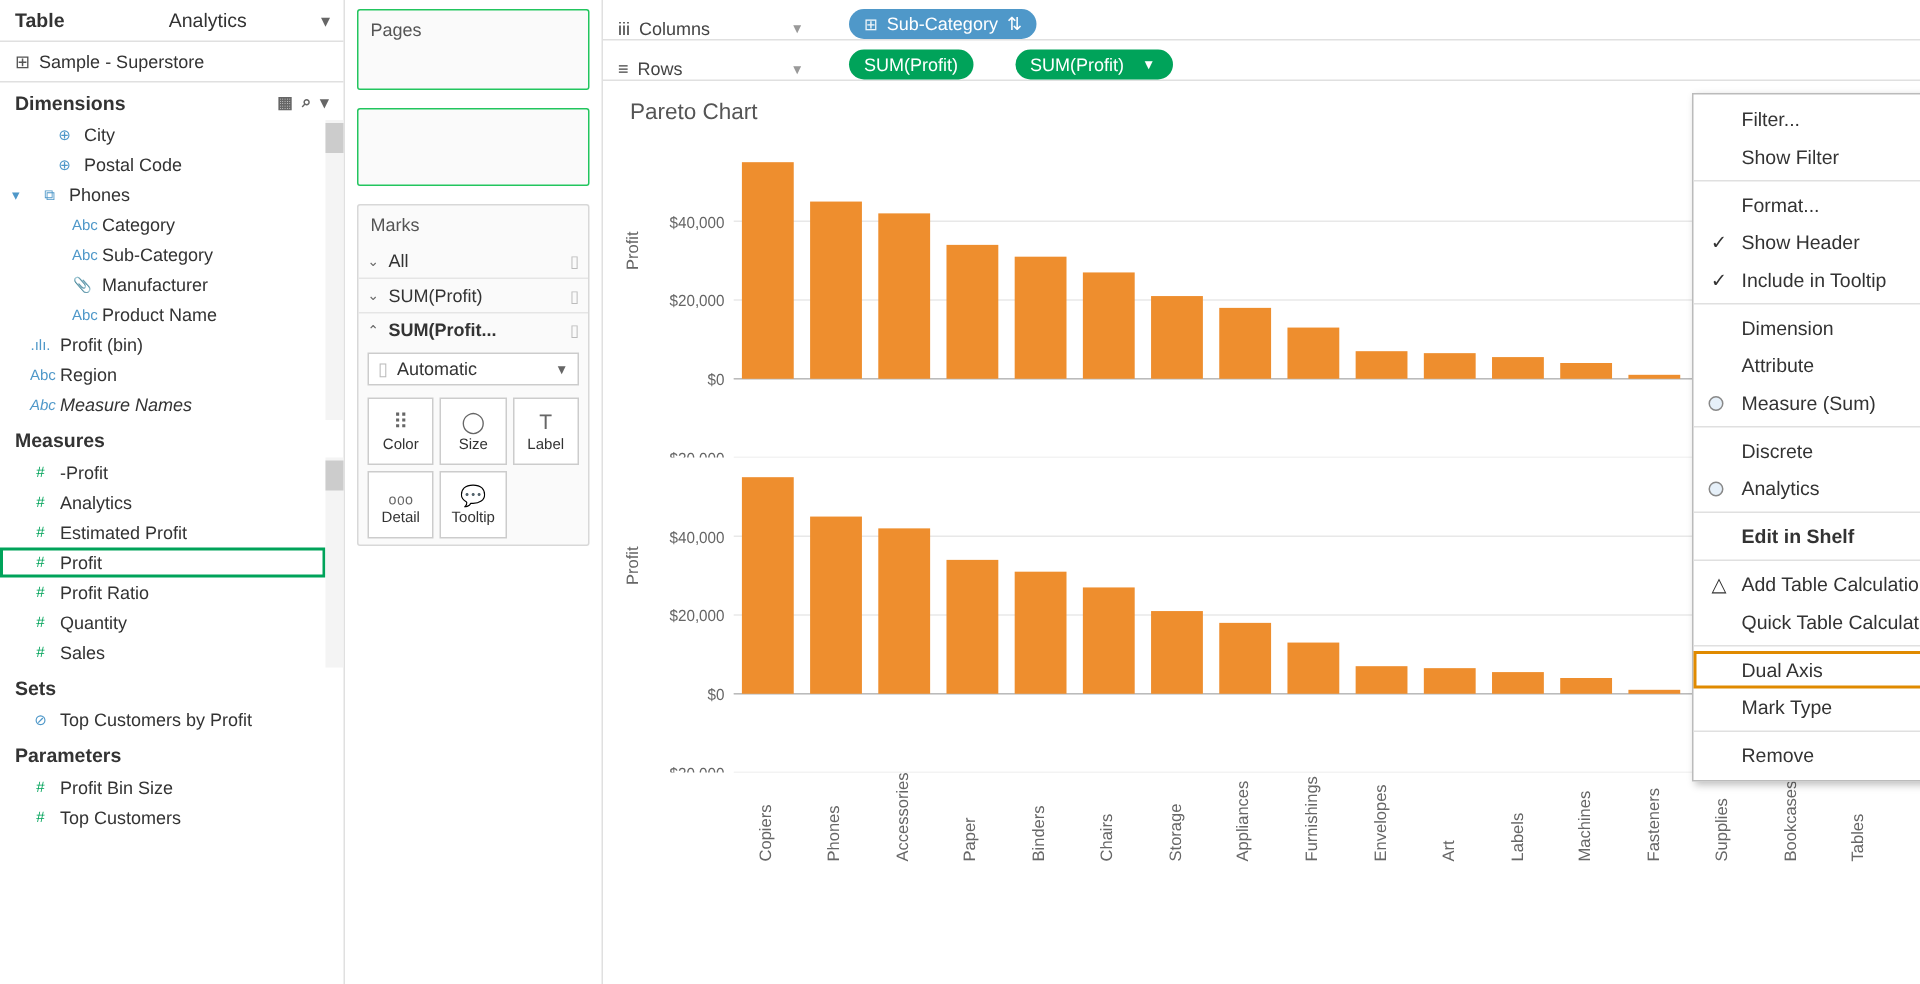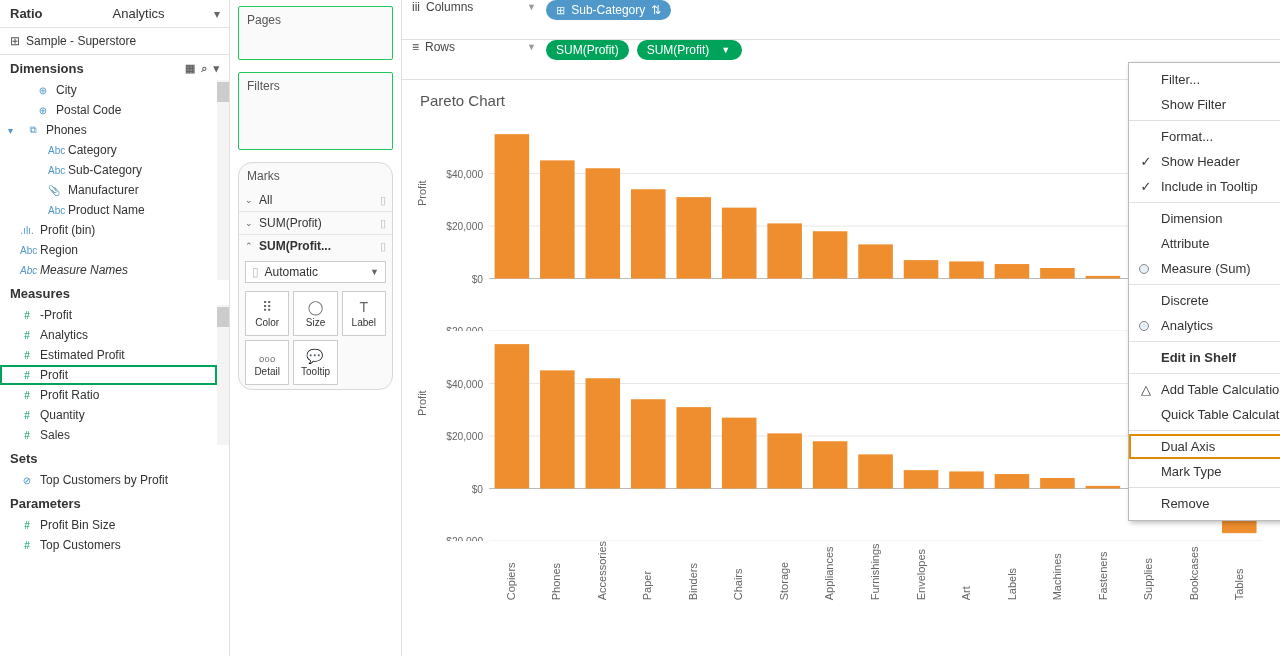--- a/index.html
+++ b/index.html
@@ -20,31 +20,31 @@
   .field-row.highlighted { outline:2px solid #00a35a; outline-offset:-2px; }
   .field-row.italic { font-style: italic; }
   .field-icon { width:14px; color:#4f98c9; font-size:10px; text-align:center; }
   .field-icon.measure { color:#00a35a; }
   .field-icon.set { color:#4f98c9; }
   .scroll-strip { width:12px; background:#f4f4f4; }
   .sidebar-middle { width:172px; border-right:1px solid #e0e0e0; display:flex; flex-direction:column; gap:0px; }
   .shelf { margin:6px 8px; border:1px solid #22c55e; border-radius:2px; background:#fafafa; }
   .shelf-title { padding:6px 8px; font-size:12px; color:#555; }
   .shelf-body { min-height:26px; }
-  .marks-card { margin:6px 8px; border:1px solid #d8d8d8; border-radius:14px; background:#fafafa; }
+  .marks-card { margin:6px 8px; border:1px solid #d8d8d8; border-radius:2px; background:#fafafa; }
   .marks-collapsible { display:flex; align-items:center; gap:4px; padding:4px 6px; border-top:1px solid #e5e5e5; cursor:pointer; }
   .marks-collapsible:first-child { border-top:none; }
   .marks-collapsible .caret { width:10px; color:#666; font-size:9px; }
   .marks-collapsible .small-icon { color:#bbb; font-size:11px; margin-left:auto; }
   .marks-select { margin:4px 6px; border:1px solid #ccc; background:#fff; display:flex; align-items:center; justify-content:space-between; padding:3px 6px; font-size:12px; }
   .marks-buttons { display:grid; grid-template-columns:repeat(3, 1fr); gap:4px; padding:4px 6px; }
   .marks-btn { border:1px solid #ccc; background:#fff; height:45px; display:flex; flex-direction:column; align-items:center; justify-content:center; font-size:10px; gap:2px; cursor:pointer; }
   .marks-btn .mbicon { font-size:14px; color:#666; }
   .main { flex:1; display:flex; flex-direction:column; position:relative; }
-  .shelf-row { display:flex; align-items:flex-start; border-bottom:1px solid #e0e0e0; height:40px; }
+  .shelf-row { display:flex; align-items:flex-end; border-bottom:1px solid #e0e0e0; height:27px;gap:20px; }
   .shelf-row .label { width:140px; display:flex; align-items:center; gap:6px; padding-left:10px; color:#444; }
   .shelf-row .label .caret { margin-left:auto; margin-right:6px; color:#999; font-size:9px; }
   .pill { display:inline-flex; align-items:center; gap:6px; border-radius:14px; padding:3px 10px; margin:0 4px; font-size:12px; color:#fff; cursor:pointer; }
   .pill.blue { background:#4f98c9; }
   .pill.green { background:#00a35a; }
   .pill .pill-icon { font-size:11px; opacity:.9; }
   .pill .caret { font-size:9px; }
   .chart-title { font-size:15px; color:#555; padding:12px 18px; }
   .chart-area { flex:1; position:relative; padding:0 18px 0px 18px; }
   .chart-stack { display:flex; flex-direction:column; height:420px; }
@@ -60,21 +60,21 @@
   .menu-item.highlighted { outline:2px solid #e08a00; outline-offset:-2px; }
   .menu-item.indicator .mark { width:10px; height:10px; border-radius:50%; border:1px solid #888; background:#e6f0f9; }
   .menu-item.bold { font-weight:700; }
   .menu-sep { height:1px; background:#e0e0e0; margin:3px 0; }
 </style>
 </head>
 <body>
 
 <div class="sidebar-left">
   <div class="data-tabs">
-    <div class="data-tab active">Ratio</div>
+    <div class="data-tab active">Table</div>
     <div class="data-tab">Analytics</div>
     <div class="tab-dropdown">▾</div>
   </div>
   <div class="datasource-row">
     <span class="datasource-icon">⊞</span>
     <span>Sample - Superstore</span>
   </div>
   <div class="section-header">
     <span>Dimensions</span>
     <span class="tools">
@@ -192,21 +192,20 @@
       </div>
     </div>
 </div>
 
 <div class="sidebar-middle">
   <div class="shelf">
     <div class="shelf-title">Pages</div>
     <div class="shelf-body"></div>
   </div>
   <div class="shelf">
-    <div class="shelf-title">Filters</div>
     <div class="shelf-body" style="min-height:50px;"></div>
   </div>
   <div class="marks-card">
     <div class="shelf-title">Marks</div>
     <div id="marks-layers">
         <div class="marks-collapsible">
           <span class="caret">⌄</span>
           <span style="">All</span>
           <span class="small-icon">▯</span>
         </div>

